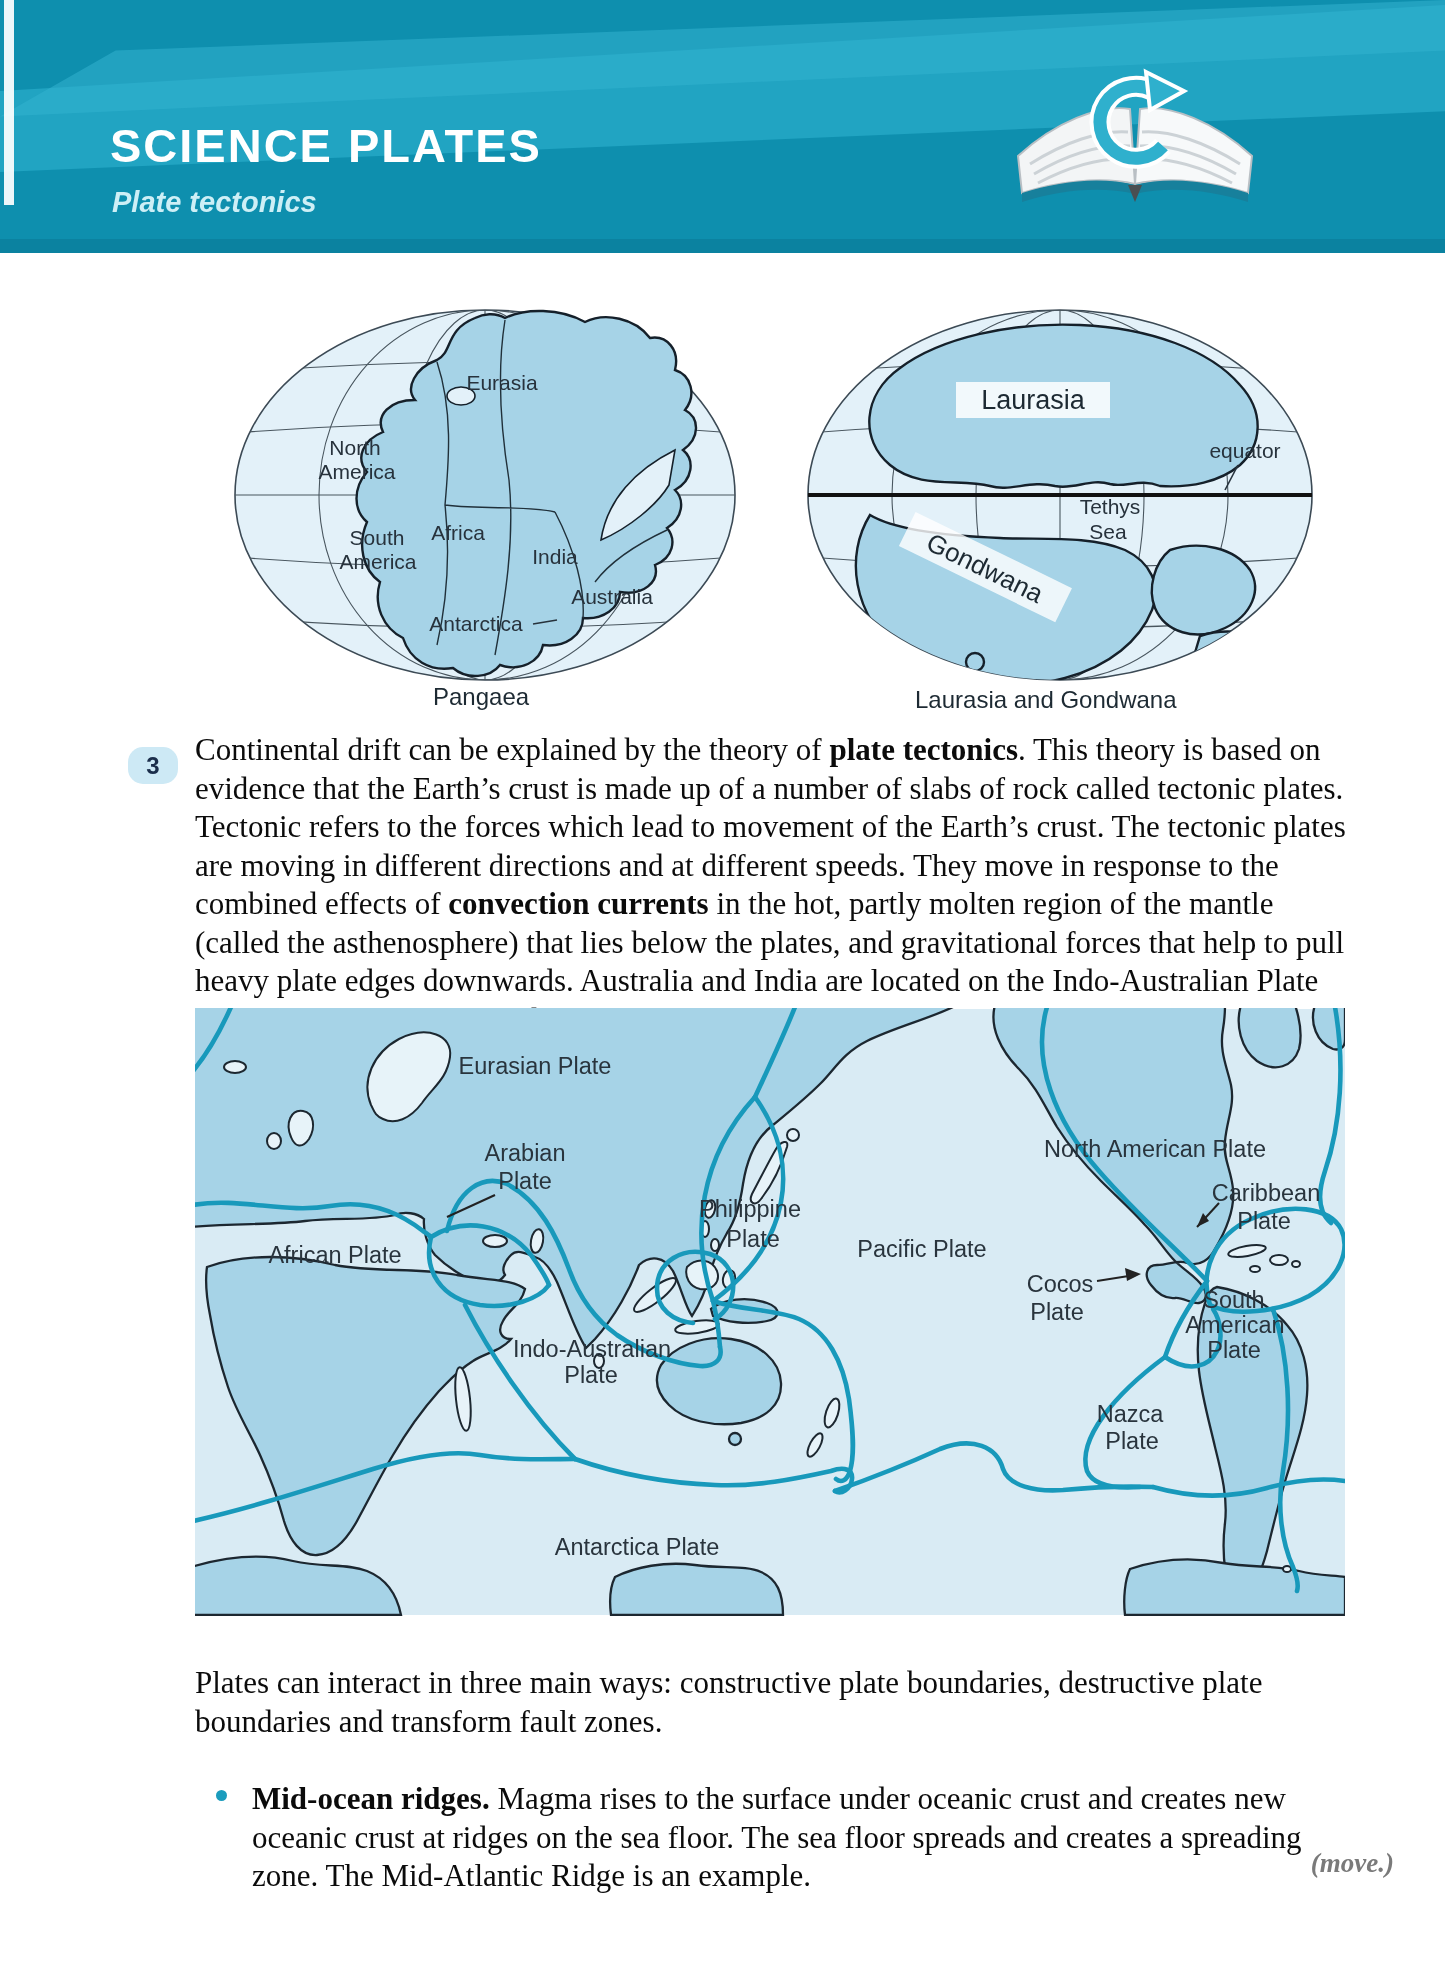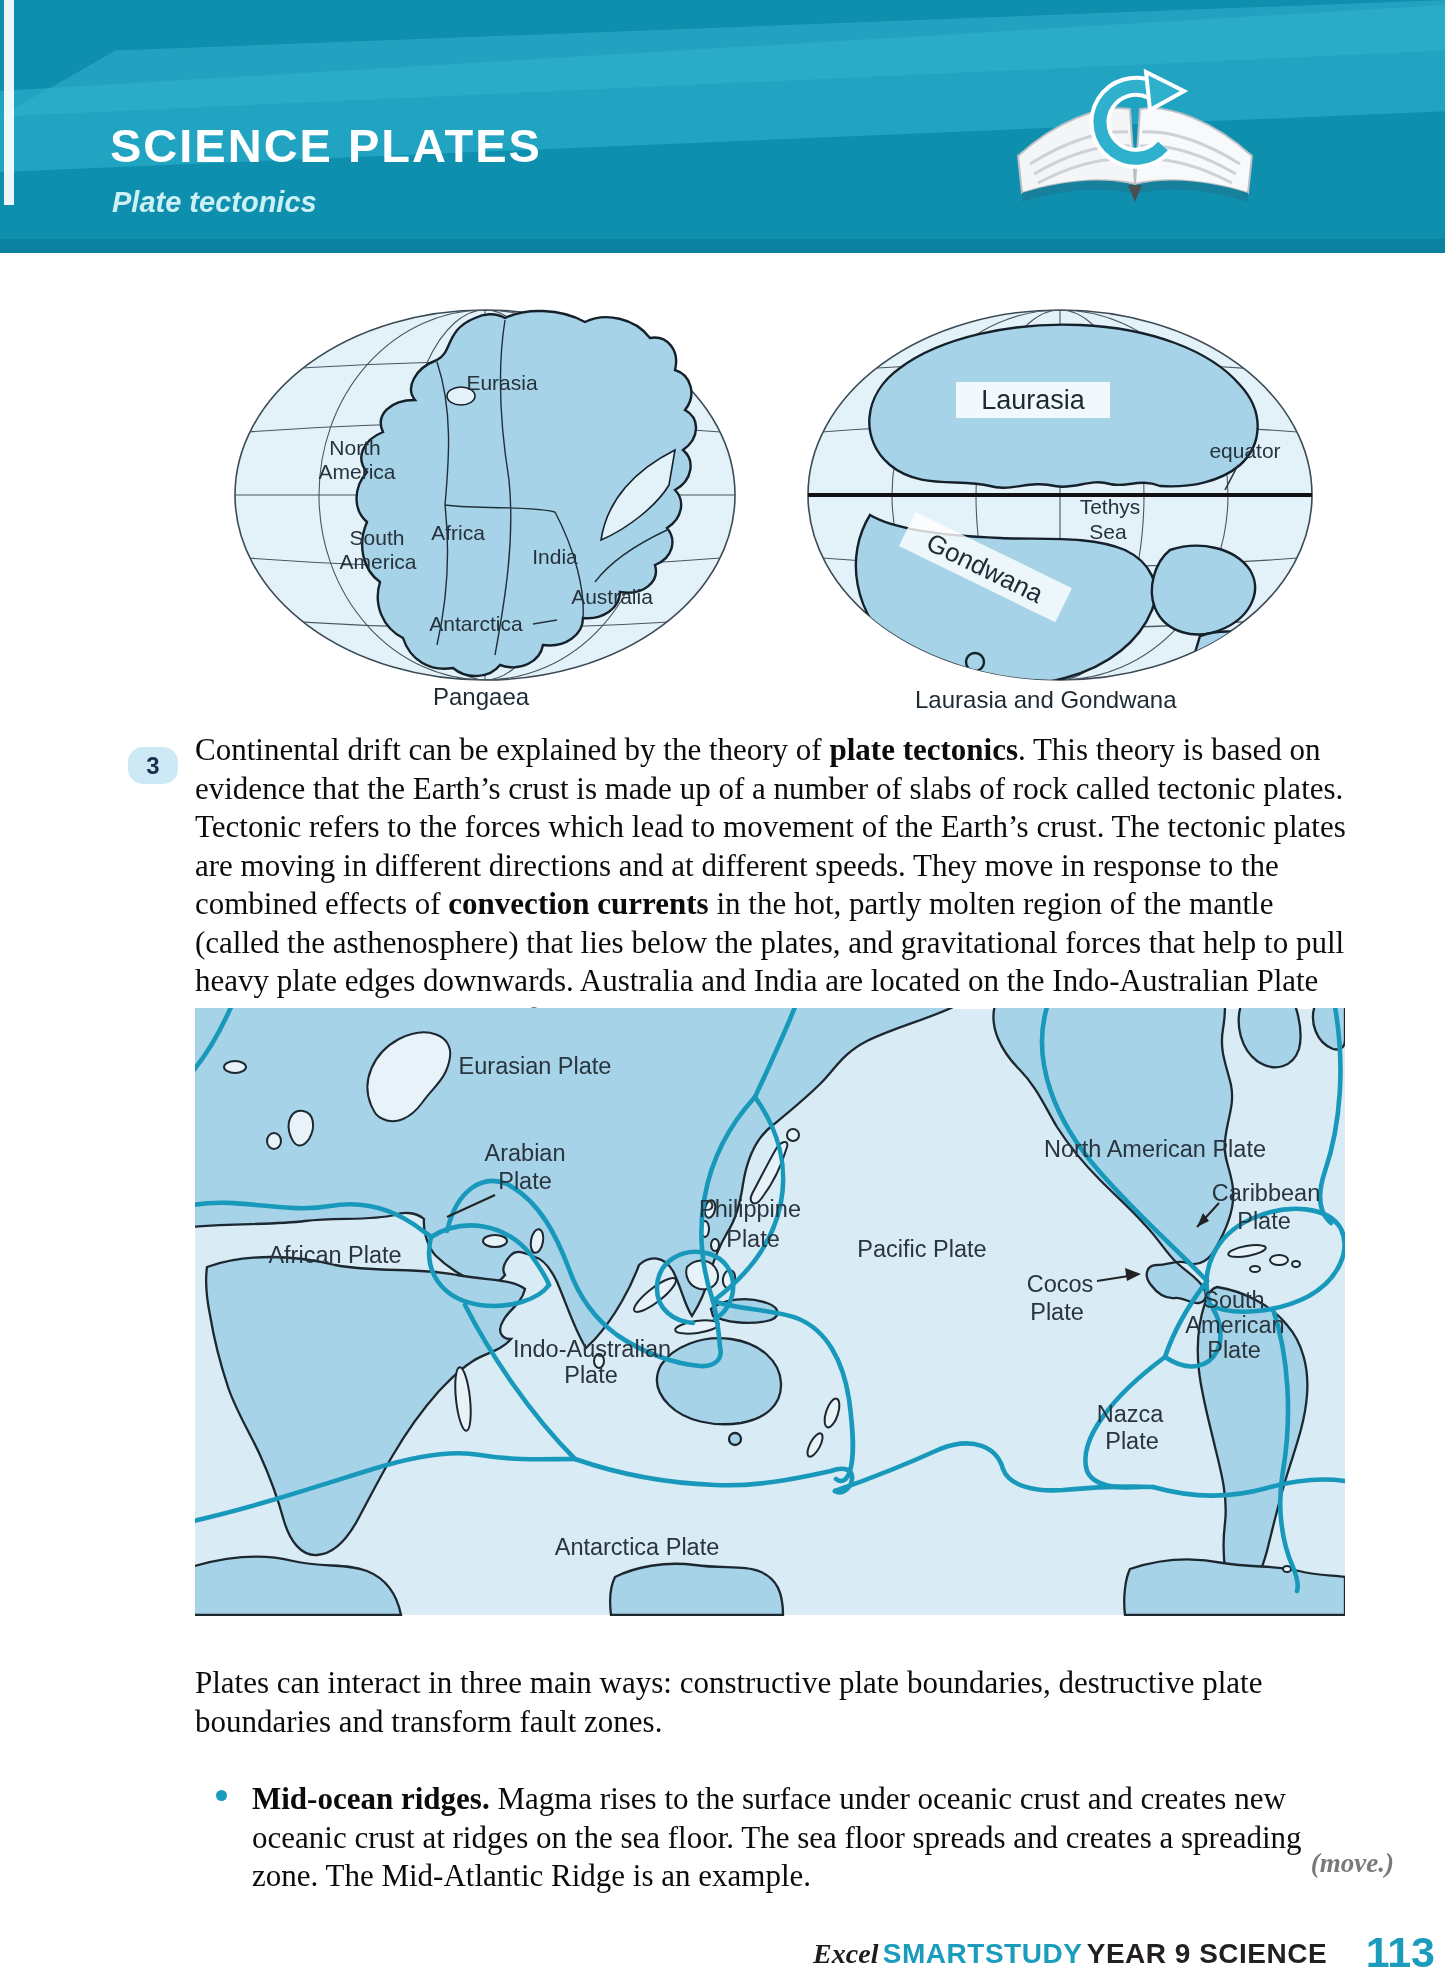--- a/index.html
+++ b/index.html
@@ -303,20 +303,14 @@
     </g>
   </svg>
 
   <div id="p1" class="serif">Plates can interact in three main ways: constructive plate boundaries, destructive plate boundaries and transform fault zones.</div>
   <div id="bulletdot"></div>
   <div id="bullet" class="serif">
     <b>Mid-ocean ridges.</b><span> Magma rises to the surface under oceanic crust and creates new oceanic crust at ridges on the sea floor. The sea floor spreads and creates a spreading zone. The Mid-Atlantic Ridge is an example.</span>
   </div>
   <div id="cont">(move.)</div>
 
-  <div id="footer">
-    <span class="excel">Excel</span>
-    <span class="smart">SMARTSTUDY</span>
-    <span class="rest">YEAR 9 SCIENCE</span>
-    <span class="pn">113</span>
-  </div>
 
 </div>
 
 </body></html>

